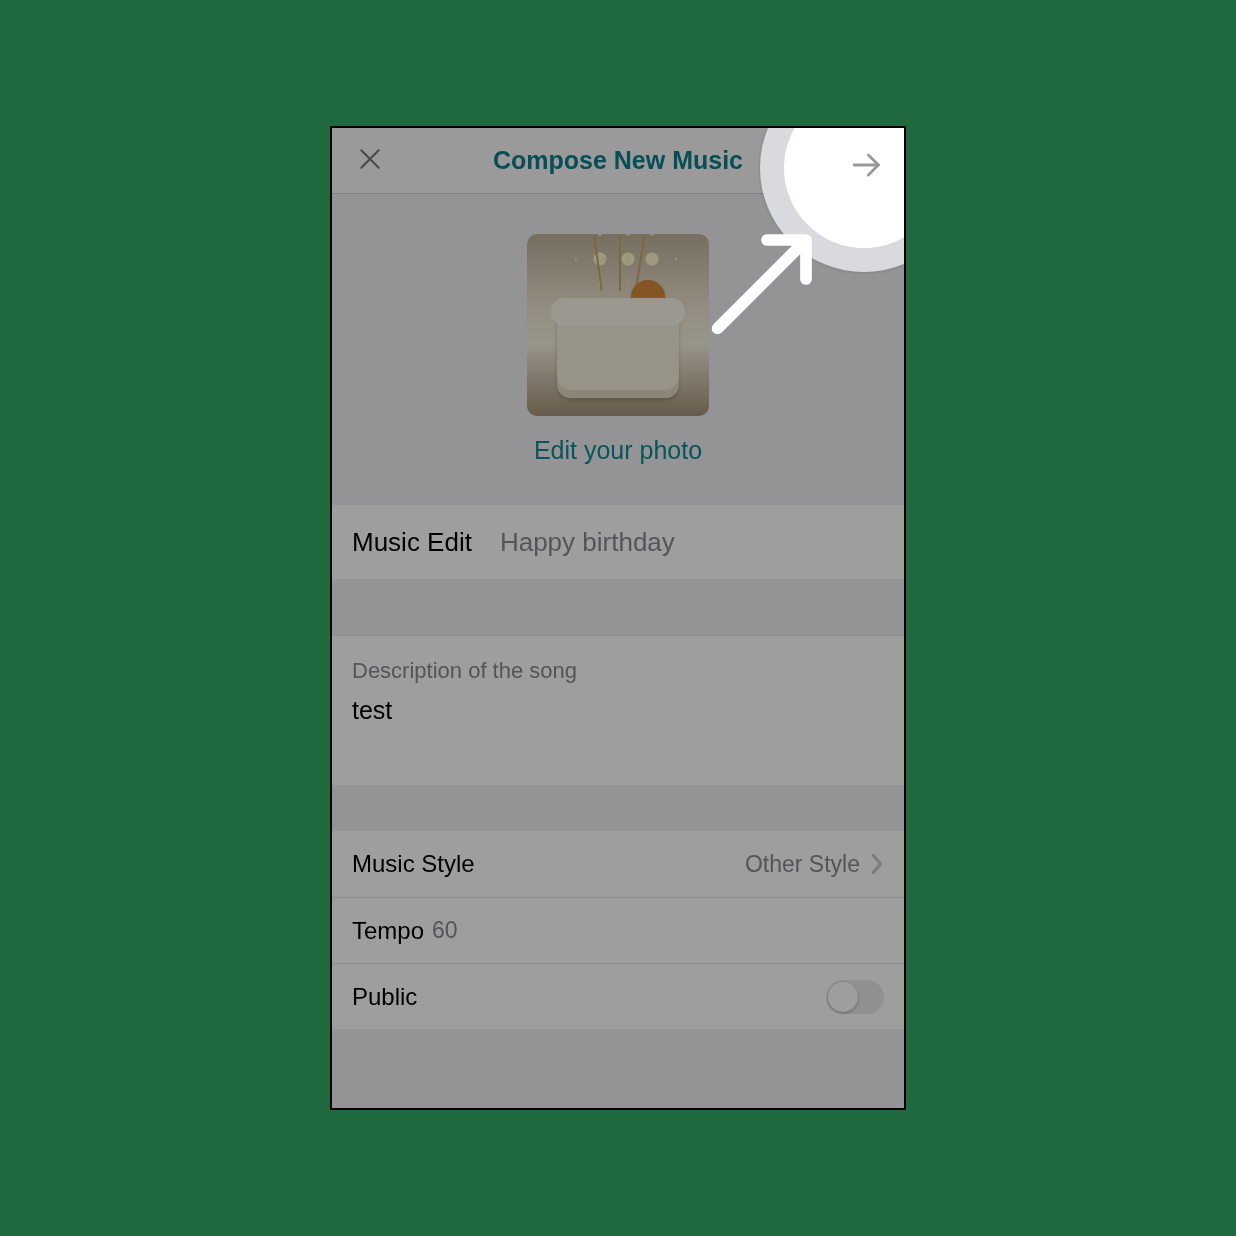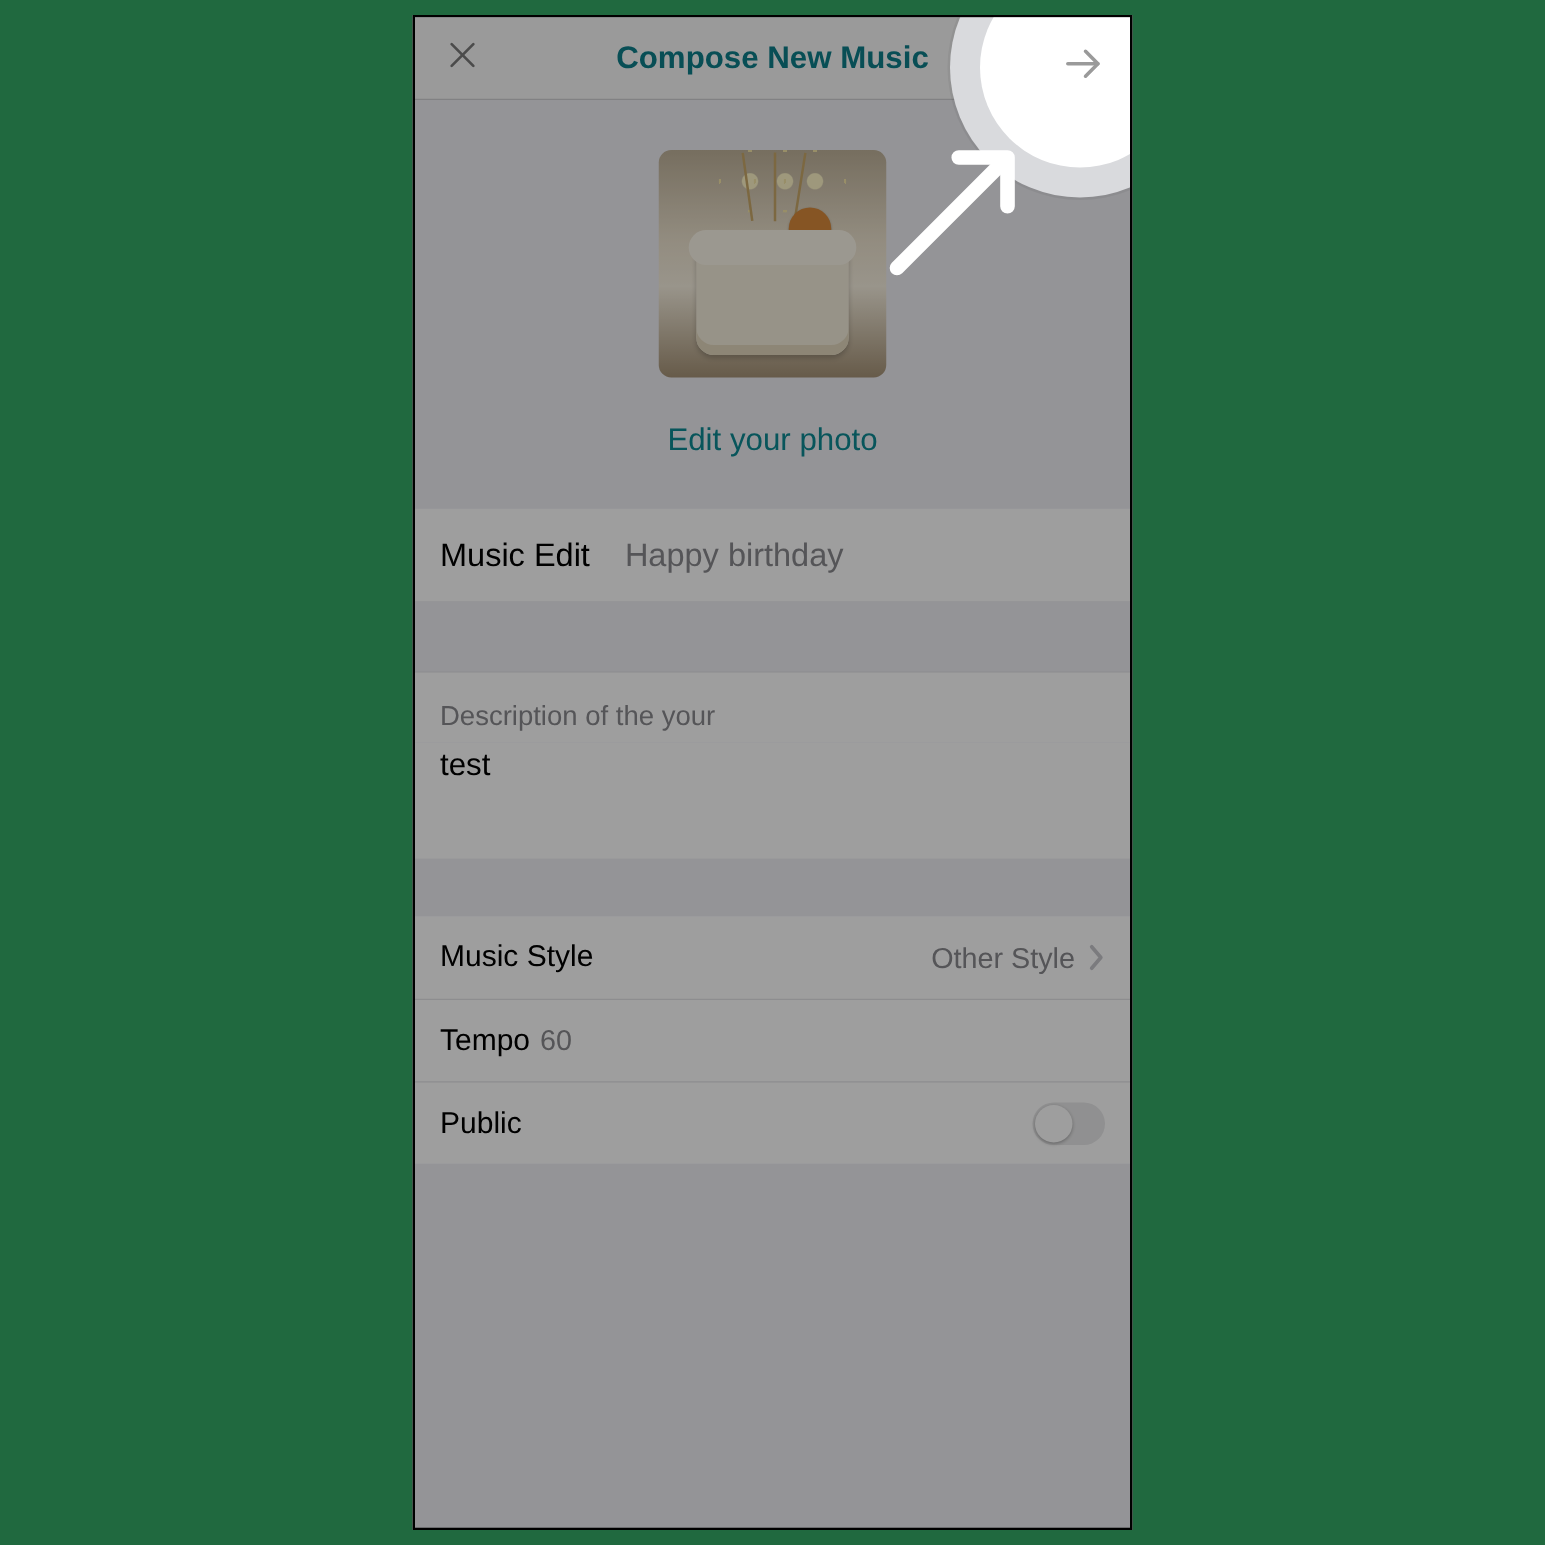--- a/index.html
+++ b/index.html
@@ -7,21 +7,21 @@
   body {
     background: #20693f;
     font-family: -apple-system, "Helvetica Neue", Arial, sans-serif;
     display: flex;
     align-items: center;
     justify-content: center;
   }
   .device {
     position: relative;
     width: 576px;
-    height: 1212px;
+    height: 984px;
     background: #efeff4;
     border: 2px solid #000;
     overflow: hidden;
   }
   
   .dim {
     position: absolute;
     inset: 0;
     background: rgba(0,0,0,0.38);
     pointer-events: none;
@@ -86,21 +86,21 @@
     background: radial-gradient(circle,#fff6c8 0 6px,transparent 7px);
   }
   .b1{left:48px;} .b2{left:76px;} .b3{left:100px;}
   .burst::before,.burst::after{content:"";position:absolute;inset:0;border-radius:50%;
     background:
       radial-gradient(circle at 50% 0,#f5e6a8 0 2px,transparent 2px),
       radial-gradient(circle at 100% 50%,#f5e6a8 0 2px,transparent 2px),
       radial-gradient(circle at 50% 100%,#f5e6a8 0 2px,transparent 2px),
       radial-gradient(circle at 0 50%,#f5e6a8 0 2px,transparent 2px);}
   .edit-link{
-    margin-top: 36px;
+    margin-top: 20px;
     font-size: 25px;
     color: #0d8a93;
   }
   
   .section { background:#ffffff; }
   .spacer { height: 56px; background:#efeff4; }
   .spacer.small{height:46px;}
   .row {
     min-height: 66px;
     padding: 0 20px;
@@ -214,21 +214,21 @@
     <div class="edit-link">Edit your photo</div>
   </div>
 
   <div class="title-row">
     <span class="lbl">Music Edit</span>
     <span class="ph">Happy birthday</span>
   </div>
 
   <div class="spacer"></div>
 
-  <div class="desc-head">Description of the your</div>
+  <div class="desc-head">Description of the song</div>
   <div class="desc-body">test</div>
 
   <div class="spacer small"></div>
 
   <div class="section">
     <div class="row">
       <span class="label">Music Style</span>
       <span class="value">Other Style</span>
       <span class="chevron">
         <svg viewBox="0 0 10 18" fill="none" stroke="currentColor" stroke-width="2.4" stroke-linecap="round" stroke-linejoin="round">

